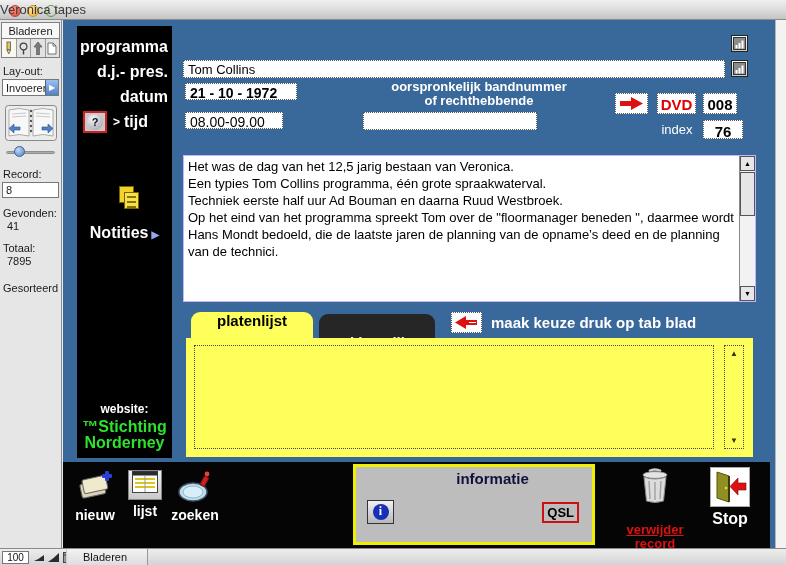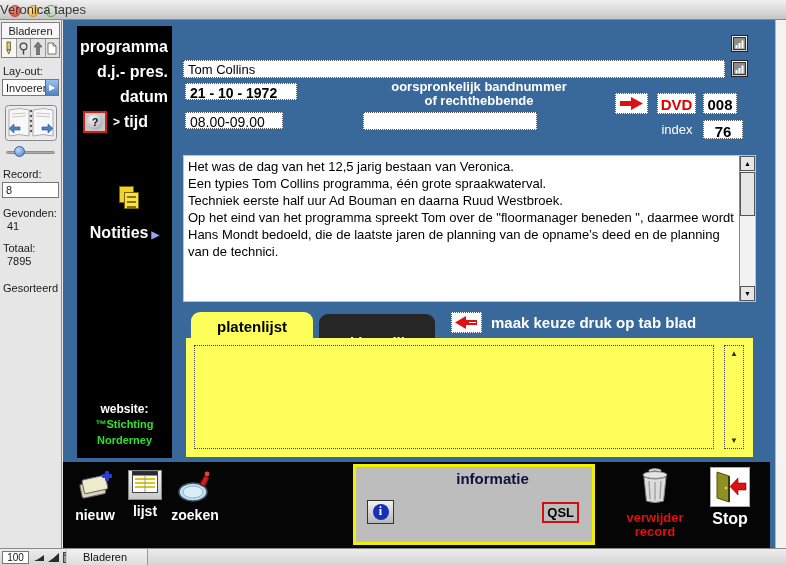--- a/index.html
+++ b/index.html
@@ -71,21 +71,21 @@
   .tijd-row .gt{margin:0 4px 0 6px;font-size:12px;}
   .tijd-row .tl-tijd{font-size:16px;}
   .notes-ic{position:absolute;left:40px;top:160px;width:26px;height:28px;}
   .notes-ic .n1,.notes-ic .n2{position:absolute;width:15px;height:17px;background:#EFD32F;border:1px solid#7A6200;}
   .notes-ic .n1{left:2px;top:0;}
   .notes-ic .n2{left:7px;top:6px;background:#F7E14A;}
   .notes-ic .n2 i{display:block;height:2px;margin:3px 2px 0 2px;background:#8A7200;}
   .bp-notities{position:absolute;left:0;right:0;top:198px;text-align:center;font-size:16px;}
   .bp-notities .arr{color:#96A6F2;font-size:10px;margin-left:3px;}
   .bp-web{position:absolute;left:0;right:0;top:376px;text-align:center;font-size:12px;}
-  .bp-green{position:absolute;left:0;right:0;text-align:center;font-size:11px;color:#2EE12E;}
+  .bp-green{position:absolute;left:0;right:0;text-align:center;font-size:16px;color:#2EE12E;}
 
   
   .dfield{position:absolute;background:#FFF;border:1px dotted #555;font-size:13px;color:#000;
     padding:1px 0 0 4px;overflow:hidden;white-space:nowrap;}
   .center{padding-left:4px;}
   .chart-btn{position:absolute;width:17px;height:17px;border:1px solid #222;
     background:linear-gradient(#FCFCFC,#CFCFCF);display:flex;align-items:center;justify-content:center;}
   .band-label{position:absolute;left:280px;top:60px;width:272px;text-align:center;color:#FFF;
     font-weight:bold;font-size:13px;line-height:14px;}
   .arrow-btn{position:absolute;background:#FFF;border:1px dotted #555;display:flex;align-items:center;justify-content:center;}
@@ -98,21 +98,21 @@
   .notes-text{position:absolute;left:0;top:0;right:17px;bottom:0;padding:2px 3px 2px 4px;
     font-size:13px;line-height:17px;color:#000;white-space:pre-wrap;overflow:hidden;}
   .vscroll{position:absolute;right:0;top:0;bottom:0;width:16px;border-left:1px solid #888;background:#F2F2F2;}
   .vs-btn{position:absolute;left:0;width:15px;height:15px;background:#E6E6E6;border:1px solid #555;
     font-size:7px;text-align:center;line-height:14px;color:#000;}
   .vs-up{top:0;} .vs-down{bottom:0;}
   .vs-thumb{position:absolute;left:0;top:16px;width:15px;height:44px;background:#E6E6E6;border:1px solid #555;}
 
   
   .tab{position:absolute;font-weight:bold;font-size:15px;text-align:center;border-radius:9px 9px 0 0;}
-  .tab.platen{left:128px;top:292px;width:122px;height:26px;background:#FFFF5C;color:#000;padding-top:6px;z-index:2;}
+  .tab.platen{left:128px;top:292px;width:122px;height:26px;background:#FFFF5C;color:#000;z-index:2;}
   .tab.reklame{left:256px;top:294px;width:116px;height:24px;background:#262626;color:#F2F2F2;padding-top:20px;}
   .hint-arrow{left:388px;top:292px;width:31px;height:21px;}
   .hint-text{position:absolute;left:428px;top:294px;color:#FFF;font-weight:bold;font-size:15px;white-space:nowrap;}
 
   
   .yellow-panel{position:absolute;left:123px;top:318px;width:567px;height:119px;background:#FFFF5C;}
   .yp-inner{position:absolute;left:8px;top:7px;width:520px;height:104px;border:1px dotted #444;}
   .yp-scroll{position:absolute;right:9px;top:7px;width:20px;height:104px;border:1px dotted #444;}
   .yp-arr{position:absolute;left:0;right:0;text-align:center;font-size:8px;color:#333300;}
   .yp-arr.up{top:3px;} .yp-arr.down{bottom:3px;}
@@ -125,21 +125,21 @@
     display:flex;align-items:center;justify-content:center;}
   .info-panel{position:absolute;left:290px;top:2px;width:242px;height:81px;background:#BDBDBD;border:3px solid #F0F000;}
   .info-title{text-align:center;font-weight:bold;font-size:15px;color:#10103C;margin-top:3px;margin-left:37px;}
   .i-btn{position:absolute;left:11px;top:33px;width:27px;height:24px;border:1px solid #333;
     background:linear-gradient(#F2F2F2,#B8B8B8);display:flex;align-items:center;justify-content:center;}
   .i-ball{width:16px;height:16px;border-radius:50%;background:#1730B8;color:#FFF;
     font-family:"Liberation Serif",serif;font-weight:bold;font-size:12px;text-align:center;line-height:15px;}
   .qsl-btn{position:absolute;right:13px;top:35px;border:2px solid #D01010;color:#000;font-weight:bold;
     font-size:13px;padding:0 3px;line-height:17px;}
   .del-group{position:absolute;left:550px;top:5px;width:84px;text-align:center;}
-  .del-label{color:#E01010;font-weight:bold;font-size:13px;line-height:14px;margin-top:4px;}
+  .del-label{color:#E01010;font-weight:bold;font-size:13px;line-height:14px;margin-top:16px;text-decoration:underline;}
   .stop-group{position:absolute;left:638px;top:5px;width:58px;text-align:center;}
   .stop-face{display:block;margin:0 auto;width:40px;height:40px;background:#FFF;border:1px solid #AAA;}
   .stop-label{color:#FFF;font-weight:bold;font-size:16px;margin-top:3px;}
 
   
   .bottombar{position:absolute;left:0;bottom:0;width:786px;height:17px;
     background:linear-gradient(#EDEDED,#D4D4D4);border-top:1px solid #8A8A8A;font-size:11px;color:#111;}
   .zoom-box{position:absolute;left:2px;top:2px;width:27px;height:13px;background:#FFF;border:1px solid #777;
     font-size:10px;text-align:center;line-height:12px;}
   .bb-ic{position:absolute;top:3px;}

